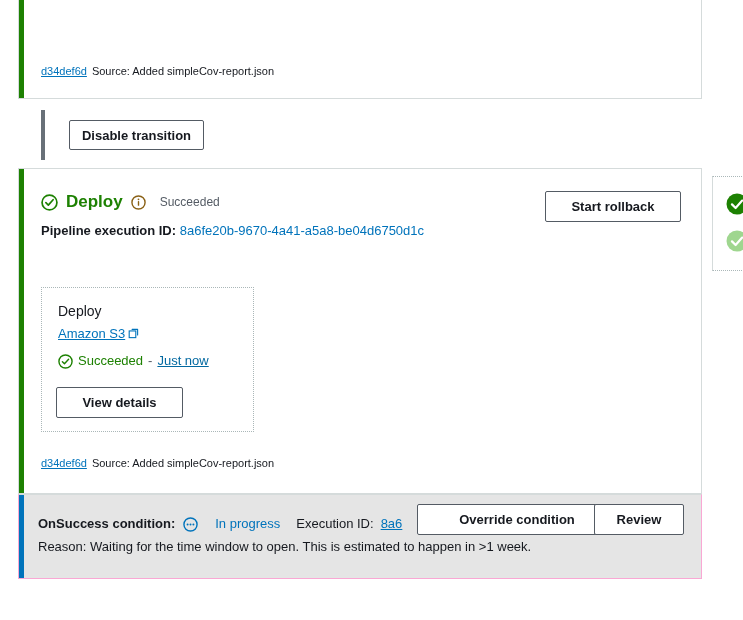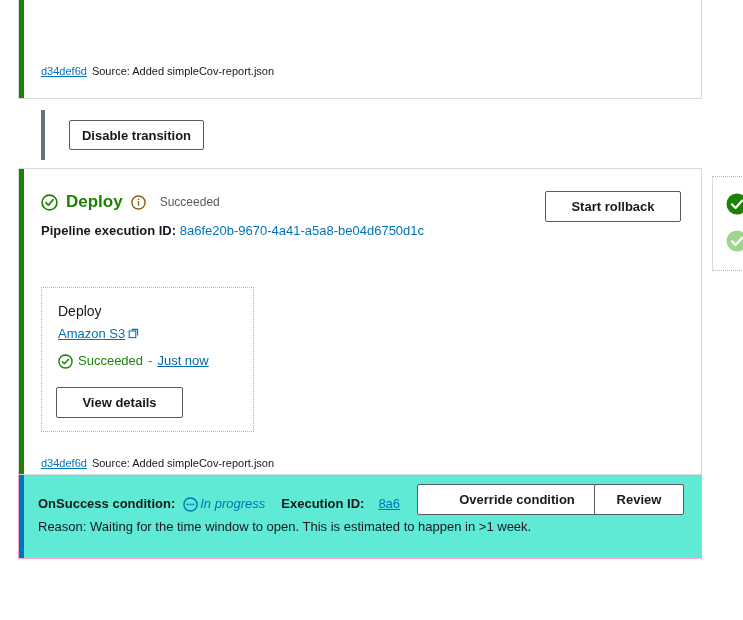--- a/index.html
+++ b/index.html
@@ -189,24 +189,24 @@
     right: 0;
     top: 0;
     width: 136px;
     height: 31px;
   }
 
   
   #condition-bar {
     position: absolute;
     left: 18px;
-    top: 474px;
+    top: 494px;
     width: 684px;
     height: 85px;
-    background: #5eead4;
+    background: #e5e5e5;
     border: 1px solid #f9a8d4;
     border-top: 1px solid #d5dbdb;
     box-sizing: border-box;
   }
   #condition-accent {
     position: absolute;
     left: 0; top: 0; bottom: 0;
     width: 5px;
     background: #0073bb;
   }
@@ -214,22 +214,22 @@
     position: absolute;
     left: 19px;
     top: 20px;
     display: flex;
     align-items: center;
     font-size: 13px;
     line-height: 18px;
     white-space: nowrap;
   }
   .cond-label { font-weight: bold; margin-right: 8px; }
-  .inprogress-text { color: #0073bb; margin-left: 2px; font-style: italic; }
-  .exec-label { font-weight: bold; margin-left: 16px; margin-right: 14px; }
+  .inprogress-text { color: #0073bb; margin-left: 17px; }
+  .exec-label { font-weight: normal; margin-left: 16px; margin-right: 7px; }
   .exec-trunc { color: #0073bb; text-decoration: underline; }
   #condition-line2 {
     position: absolute;
     left: 19px;
     top: 43px;
     font-size: 13px;
     line-height: 18px;
     white-space: nowrap;
   }
   .reason-label { font-weight: normal; }

